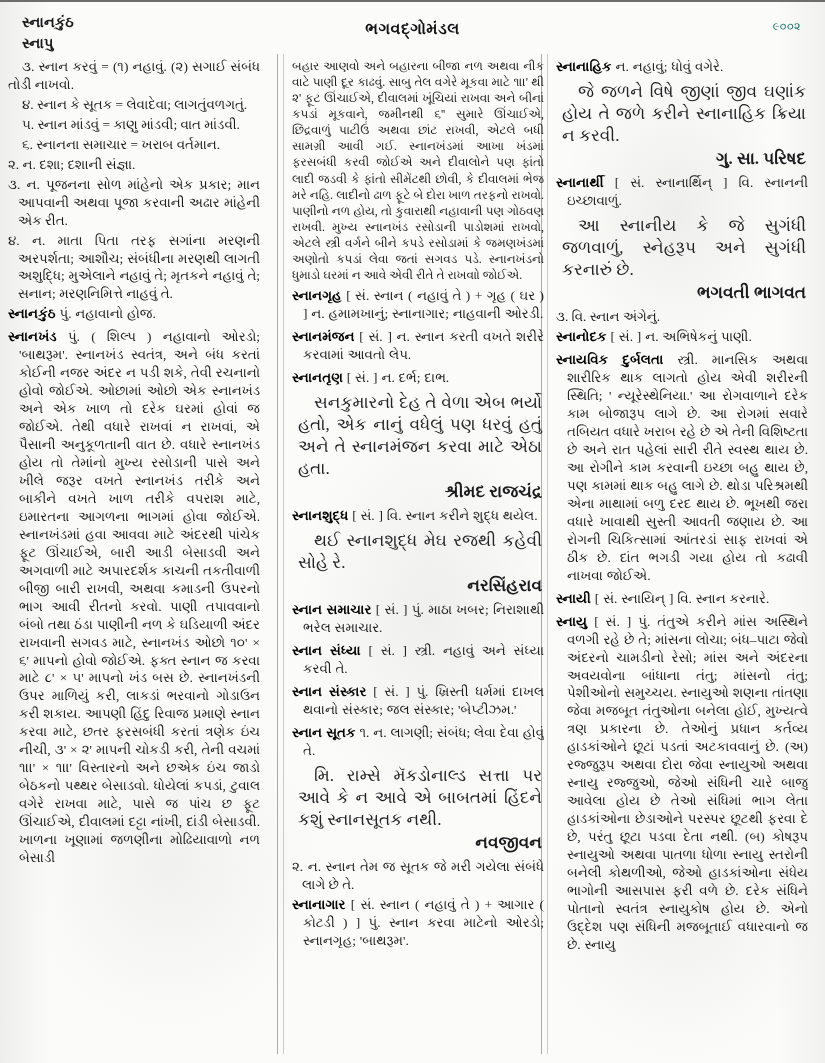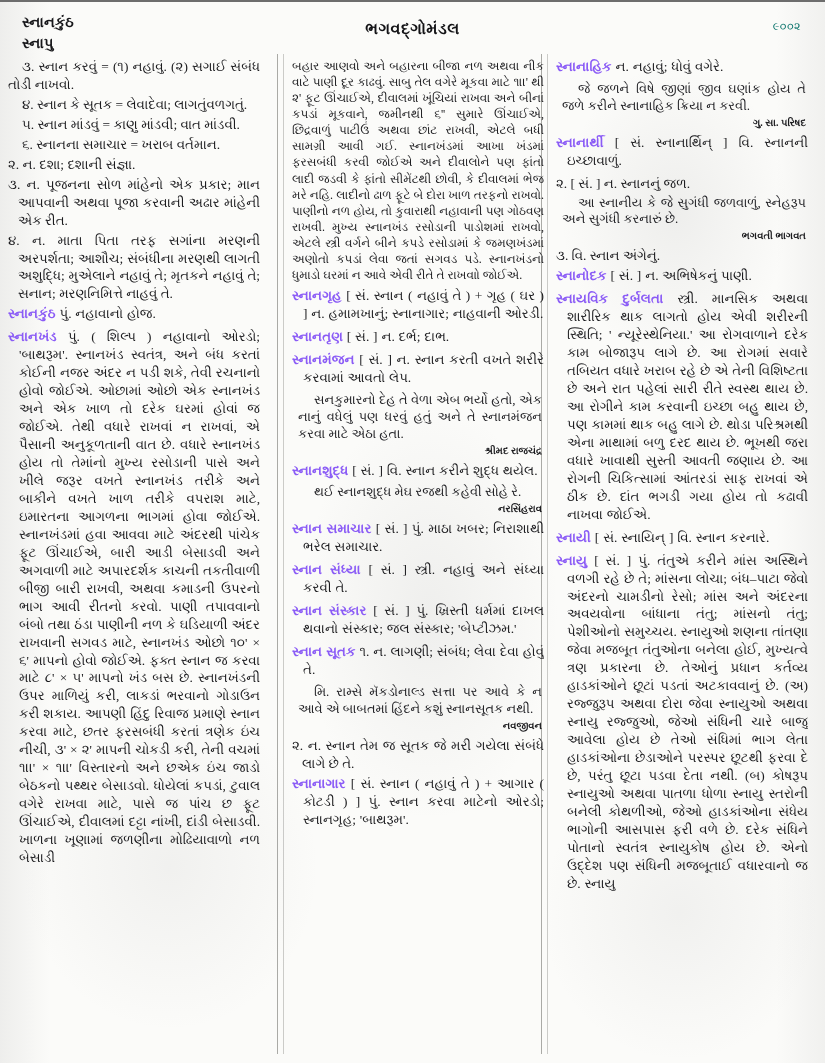--- a/index.html
+++ b/index.html
@@ -68,32 +68,32 @@
   }
   .sense.hang{text-indent:-10px;padding-left:10px;}
   .cont{
     font-size:12px;
     line-height:1.34;
     color:#1b1b1e;
     text-align:justify;
     margin:0 0 4px 0;
     text-indent:0;
   }
-  .hw{font-weight:bold;color:#8b5cf6;letter-spacing:.1px;}
+  .hw{font-weight:bold;color:#000000;letter-spacing:.1px;}
   .quote{
-    font-size:13px;
+    font-size:17px;
     line-height:1.3;
     color:#232327;
     text-align:justify;
     margin:1px 0 2px 0;
     text-indent:16px;
     padding:0 2px 0 6px;
   }
   .cite{
-    font-size:10px;
+    font-size:17px;
     font-weight:bold;
     color:#1b1b1e;
     text-align:right;
     margin:0 2px 5px 0;
   }
 
   
   .col{text-rendering:optimizeLegibility;}
 </style>
 </head>
@@ -129,42 +129,41 @@
         <p class="sense">૬. સ્નાનના સમાચાર = ખરાબ વર્તમાન.</p>
         <p class="sense hang">૨. ન. દશા; દશાની સંજ્ઞા.</p>
         <p class="sense hang">૩. ન. પૂજનના સોળ માંહેનો એક પ્રકાર; માન આપવાની અથવા પૂજા કરવાની અઢાર માંહેની એક રીત.</p>
         <p class="sense hang">૪. ન. માતા પિતા તરફ સગાંના મરણની અરપર્શતા; આશૌચ; સંબંધીના મરણથી લાગતી અશુદ્ધિ; મુએલાને નહાવું તે; મૃતકને નહાવું તે; સનાન; મરણનિમિત્તે નાહવું તે.</p>
         <p class="entry"><span class="hw">સ્નાનકુંઠ</span><span> પું. નહાવાનો હોજ.</span></p>
         <p class="entry"><span class="hw">સ્નાનખંડ</span><span> પું. ( શિલ્પ ) નહાવાનો ઓરડો; 'બાથરૂમ'. સ્નાનખંડ સ્વતંત્ર, અને બંધ કરતાં કોઈની નજર અંદર ન પડી શકે, તેવી રચનાનો હોવો જોઈએ. ઓછામાં ઓછો એક સ્નાનખંડ અને એક ખાળ તો દરેક ઘરમાં હોવાં જ જોઈએ. તેથી વધારે રાખવાં ન રાખવાં, એ પૈસાની અનુકૂળતાની વાત છે. વધારે સ્નાનખંડ હોય તો તેમાંનો મુખ્ય રસોડાની પાસે અને ખીલે જરૂર વખતે સ્નાનખંડ તરીકે અને બાકીને વખતે ખાળ તરીકે વપરાશ માટે, ઇમારતના આગળના ભાગમાં હોવા જોઈએ. સ્નાનખંડમાં હવા આવવા માટે અંદરથી પાંચેક ફૂટ ઊંચાઈએ, બારી આડી બેસાડવી અને અગવાળી માટે અપારદર્શક કાચની તકતીવાળી બીજી બારી રાખવી, અથવા કમાડની ઉપરનો ભાગ આવી રીતનો કરવો. પાણી તપાવવાનો બંબો તથા ઠંડા પાણીની નળ કે ઘડિયાળી અંદર રાખવાની સગવડ માટે, સ્નાનખંડ ઓછો ૧૦' × ૬' માપનો હોવો જોઈએ. ફક્ત સ્નાન જ કરવા માટે ૮' × ૫' માપનો ખંડ બસ છે. સ્નાનખંડની ઉપર માળિયું કરી, લાકડાં ભરવાનો ગોડાઉન કરી શકાય. આપણી હિંદુ રિવાજ પ્રમાણે સ્નાન કરવા માટે, છતર ફરસબંધી કરતાં ત્રણેક ઇંચ નીચી, ૩' × ૨' માપની ચોકડી કરી, તેની વચમાં ૧।।' × ૧।।' વિસ્તારનો અને છએક ઇંચ જાડો બેઠકનો પથ્થર બેસાડવો. ધોયેલાં કપડાં, ટુવાલ વગેરે રાખવા માટે, પાસે જ પાંચ છ ફૂટ ઊંચાઈએ, દીવાલમાં દટ્ટા નાંખી, દાંડી બેસાડવી. ખાળના ખૂણામાં જળણીના મોઢિયાવાળો નળ બેસાડી</span></p>
       </div>
     <div class="col col2">
         <p class="cont">બહાર આણવો અને બહારના બીજા નળ અથવા નીક વાટે પાણી દૂર કાઢવું. સાબુ તેલ વગેરે મૂકવા માટે ૧।।' થી ૨' ફૂટ ઊંચાઈએ, દીવાલમાં ખૂંચિયાં રાખવા અને બીનાં કપડાં મૂકવાને, જમીનથી ૬'' સુમારે ઊંચાઈએ, છિદ્રવાળું પાટીઉં અથવા છાંટ રાખવી, એટલે બધી સામગ્રી આવી ગઈ. સ્નાનખંડમાં આખા ખંડમાં ફરસબંધી કરવી જોઈએ અને દીવાલોને પણ ફાંતો લાદી જડવી કે ફાંતો સીમેંટથી છોવી, કે દીવાલમાં ભેજ મરે નહિ. લાદીનો ઢાળ ફૂટે બે દોરા ખાળ તરફનો રાખવો. પાણીનો નળ હોય, તો કુવારાથી નહાવાની પણ ગોઠવણ રાખવી. મુખ્ય સ્નાનખંડ રસોડાની પાડોશમાં રાખવો, એટલે સ્ત્રી વર્ગને બીને કપડે રસોડામાં કે જમણખંડમાં અણોતો કપડાં લેવા જતાં સગવડ પડે. સ્નાનખંડનો ધુમાડો ઘરમાં ન આવે એવી રીતે તે રાખવાો જોઈએ.</p>
         <p class="entry"><span class="hw">સ્નાનગૃહ</span><span> [ સં. સ્નાન ( નહાવું તે ) + ગૃહ ( ઘર ) ] ન. હમામખાનું; સ્નાનાગાર; નાહવાની ઓરડી.</span></p>
+        <p class="entry"><span class="hw">સ્નાનમંજન</span><span> [ સં. ] ન. સ્નાન કરતી વખતે શરીરે કરવામાં આવતો લેપ.</span></p>
         <p class="entry"><span class="hw">સ્નાનતૃણ</span><span> [ સં. ] ન. દર્ભ; દાભ.</span></p>
-        <p class="entry"><span class="hw">સ્નાનમંજન</span><span> [ સં. ] ન. સ્નાન કરતી વખતે શરીરે કરવામાં આવતો લેપ.</span></p>
         <p class="quote">સનકુમારનો દેહ તે વેળા એબ ભર્યો હતો, એક નાનું વધેલું પણ ધરવું હતું અને તે સ્નાનમંજન કરવા માટે એઠા હતા.</p>
         <p class="cite">શ્રીમદ રાજચંદ્ર</p>
         <p class="entry"><span class="hw">સ્નાનશુદ્ધ</span><span> [ સં. ] વિ. સ્નાન કરીને શુદ્ધ થયેલ.</span></p>
         <p class="quote">થઈ સ્નાનશુદ્ધ મેઘ રજથી કહેવી સોહે રે.</p>
         <p class="cite">નરસિંહરાવ</p>
         <p class="entry"><span class="hw">સ્નાન સમાચાર</span><span> [ સં. ] પું. માઠા ખબર; નિરાશાથી ભરેલ સમાચાર.</span></p>
         <p class="entry"><span class="hw">સ્નાન સંધ્યા</span><span> [ સં. ] સ્ત્રી. નહાવું અને સંધ્યા કરવી તે.</span></p>
         <p class="entry"><span class="hw">સ્નાન સંસ્કાર</span><span> [ સં. ] પું. ખ્રિસ્તી ધર્મમાં દાખલ થવાનો સંસ્કાર; જલ સંસ્કાર; 'બેપ્ટીઝમ.'</span></p>
         <p class="entry"><span class="hw">સ્નાન સૂતક</span><span> ૧. ન. લાગણી; સંબંધ; લેવા દેવા હોવું તે.</span></p>
         <p class="quote">મિ. રામ્સે મૅકડોનાલ્ડ સત્તા પર આવે કે ન આવે એ બાબતમાં હિંદને કશું સ્નાનસૂતક નથી.</p>
         <p class="cite">નવજીવન</p>
         <p class="sense hang">૨. ન. સ્નાન તેમ જ સૂતક જે મરી ગયેલા સંબંધે લાગે છે તે.</p>
         <p class="entry"><span class="hw">સ્નાનાગાર</span><span> [ સં. સ્નાન ( નહાવું તે ) + આગાર ( કોટડી ) ] પું. સ્નાન કરવા માટેનો ઓરડો; સ્નાનગૃહ; 'બાથરૂમ'.</span></p>
       </div>
     <div class="col col3">
         <p class="entry"><span class="hw">સ્નાનાહિક</span><span> ન. નહાવું; ધોવું વગેરે.</span></p>
         <p class="quote">જે જળને વિષે જીણાં જીવ ઘણાંક હોય તે જળે કરીને સ્નાનાહિક ક્રિયા ન કરવી.</p>
         <p class="cite">ગુ. સા. પરિષદ</p>
         <p class="entry"><span class="hw">સ્નાનાર્થી</span><span> [ સં. સ્નાનાર્થિન્ ] વિ. સ્નાનની ઇચ્છાવાળું.</span></p>
-        <p class="sense hang">૨. [ સં. ] ન. સ્નાનનું જળ.</p>
         <p class="quote">આ સ્નાનીય કે જે સુગંધી જળવાળું, સ્નેહરૂપ અને સુગંધી કરનારું છે.</p>
         <p class="cite">ભગવતી ભાગવત</p>
         <p class="sense hang">૩. વિ. સ્નાન અંગેનું.</p>
         <p class="entry"><span class="hw">સ્નાનોદક</span><span> [ સં. ] ન. અભિષેકનું પાણી.</span></p>
         <p class="entry"><span class="hw">સ્નાયવિક દુર્બલતા</span><span> સ્ત્રી. માનસિક અથવા શારીરિક થાક લાગતો હોય એવી શરીરની સ્થિતિ; ' ન્યૂરેસ્થેનિયા.' આ રોગવાળાને દરેક કામ બોજારૂપ લાગે છે. આ રોગમાં સવારે તબિયત વધારે ખરાબ રહે છે એ તેની વિશિષ્ટતા છે અને રાત પહેલાં સારી રીતે સ્વસ્થ થાય છે. આ રોગીને કામ કરવાની ઇચ્છા બહુ થાય છે, પણ કામમાં થાક બહુ લાગે છે. થોડા પરિશ્રમથી એના માથામાં બળુ દરદ થાય છે. ભૂખથી જરા વધારે ખાવાથી સુસ્તી આવતી જણાય છે. આ રોગની ચિકિત્સામાં આંતરડાં સાફ રાખવાં એ ઠીક છે. દાંત ભગડી ગયા હોય તો કઢાવી નાખવા જોઈએ.</span></p>
         <p class="entry"><span class="hw">સ્નાયી</span><span> [ સં. સ્નાયિન્ ] વિ. સ્નાન કરનારે.</span></p>
         <p class="entry"><span class="hw">સ્નાયુ</span><span> [ સં. ] પું. તંતુએ કરીને માંસ અસ્થિને વળગી રહે છે તે; માંસના લોચા; બંધ–પાટા જેવો અંદરનો ચામડીનો રેસો; માંસ અને અંદરના અવયવોના બાંધાના તંતુ; માંસનો તંતુ; પેશીઓનો સમુચ્ચય. સ્નાયુઓ શણના તાંતણા જેવા મજબૂત તંતુઓના બનેલા હોઈ, મુખ્યત્વે ત્રણ પ્રકારના છે. તેઓનું પ્રધાન કર્તવ્ય હાડકાંઓને છૂટાં પડતાં અટકાવવાનું છે. (અ) રજ્જુરૂપ અથવા દોરા જેવા સ્નાયુઓ અથવા સ્નાયુ રજ્જુઓ, જેઓ સંધિની ચારે બાજુ આવેલા હોય છે તેઓ સંધિમાં ભાગ લેતા હાડકાંઓના છેડાઓને પરસ્પર છૂટથી ફરવા દે છે, પરંતુ છૂટા પડવા દેતા નથી. (બ) કોષરૂપ સ્નાયુઓ અથવા પાતળા ધોળા સ્નાયુ સ્તરોની બનેલી કોથળીઓ, જેઓ હાડકાંઓના સંધેય ભાગોની આસપાસ ફરી વળે છે. દરેક સંધિને પોતાનો સ્વતંત્ર સ્નાયુકોષ હોય છે. એનો ઉદ્દેશ પણ સંધિની મજબૂતાઈ વધારવાનો જ છે. સ્નાયુ</span></p>
       </div>
   </div>
 

